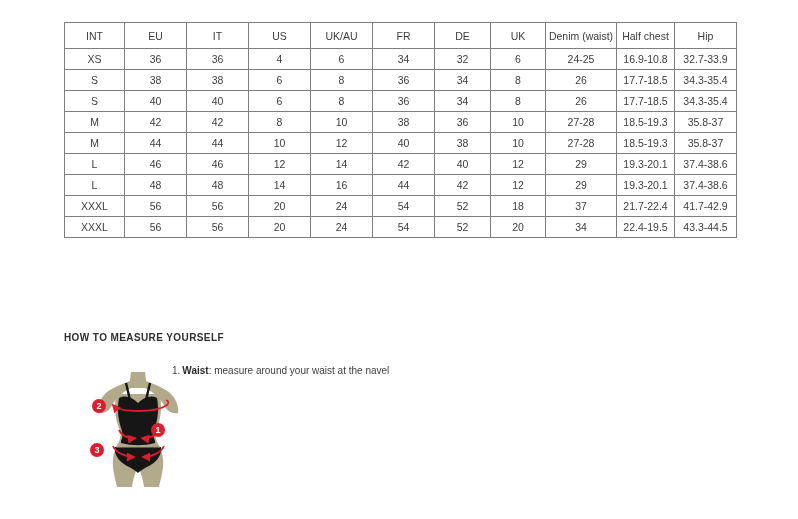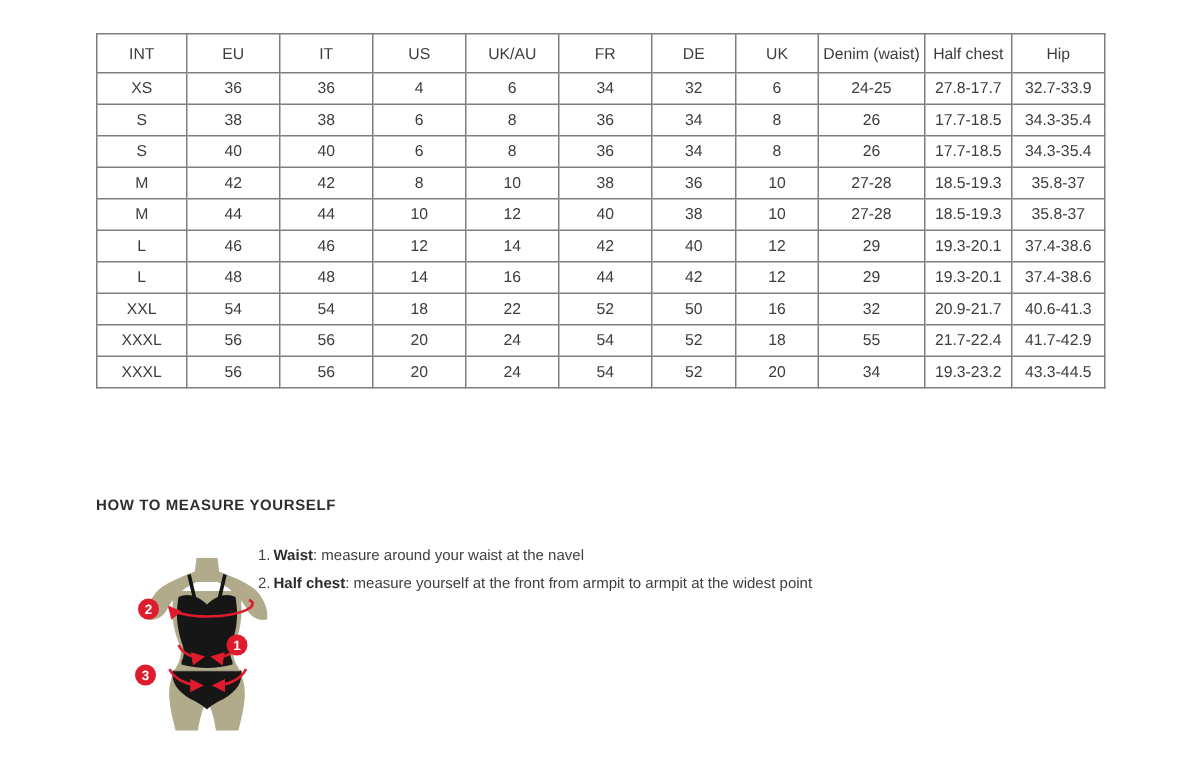--- a/index.html
+++ b/index.html
@@ -79,21 +79,21 @@
         <tr>
           <td>XS</td>
           <td>36</td>
           <td>36</td>
           <td>4</td>
           <td>6</td>
           <td>34</td>
           <td>32</td>
           <td>6</td>
           <td>24-25</td>
-          <td>27.8-17.7</td>
+          <td>16.9-10.8</td>
           <td>32.7-33.9</td>
         </tr>
         <tr>
           <td>S</td>
           <td>38</td>
           <td>38</td>
           <td>6</td>
           <td>8</td>
           <td>36</td>
           <td>34</td>
@@ -161,56 +161,43 @@
           <td>14</td>
           <td>16</td>
           <td>44</td>
           <td>42</td>
           <td>12</td>
           <td>29</td>
           <td>19.3-20.1</td>
           <td>37.4-38.6</td>
         </tr>
         <tr>
-          <td>XXL</td>
-          <td>54</td>
-          <td>54</td>
-          <td>18</td>
-          <td>22</td>
-          <td>52</td>
-          <td>50</td>
-          <td>16</td>
-          <td>32</td>
-          <td>20.9-21.7</td>
-          <td>40.6-41.3</td>
-        </tr>
-        <tr>
           <td>XXXL</td>
           <td>56</td>
           <td>56</td>
           <td>20</td>
           <td>24</td>
           <td>54</td>
           <td>52</td>
           <td>18</td>
-          <td>55</td>
+          <td>37</td>
           <td>21.7-22.4</td>
           <td>41.7-42.9</td>
         </tr>
         <tr>
           <td>XXXL</td>
           <td>56</td>
           <td>56</td>
           <td>20</td>
           <td>24</td>
           <td>54</td>
           <td>52</td>
           <td>20</td>
           <td>34</td>
-          <td>19.3-23.2</td>
+          <td>22.4-19.5</td>
           <td>43.3-44.5</td>
         </tr>
       </tbody>
   </table>
 
   <h2 class="measure-heading">HOW TO MEASURE YOURSELF</h2>
 
   <div class="figure-wrap">
     <svg viewBox="0 0 104 118" xmlns="http://www.w3.org/2000/svg">
       <defs>
@@ -250,16 +237,15 @@
       </g>
       <g>
         <circle cx="11" cy="80" r="7" fill="#e01b2d"></circle>
         <text x="11" y="83.2" text-anchor="middle" font-size="9" font-weight="bold" fill="#ffffff" font-family="Liberation Sans, sans-serif">3</text>
       </g>
     </svg>
   </div>
 
   <ol class="instructions">
       <li><span class="num">1.</span><b>Waist</b><span>: measure around your waist at the navel</span></li>
-      <li><span class="num">2.</span><b>Half chest</b><span>: measure yourself at the front from armpit to armpit at the widest point</span></li>
     </ol>
 
 </div>
 
 </body></html>

